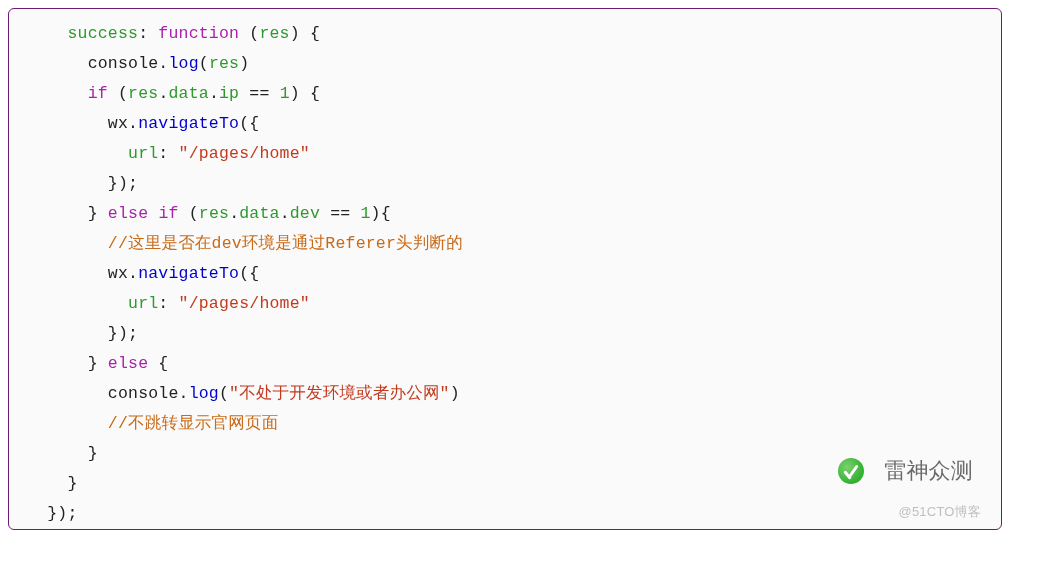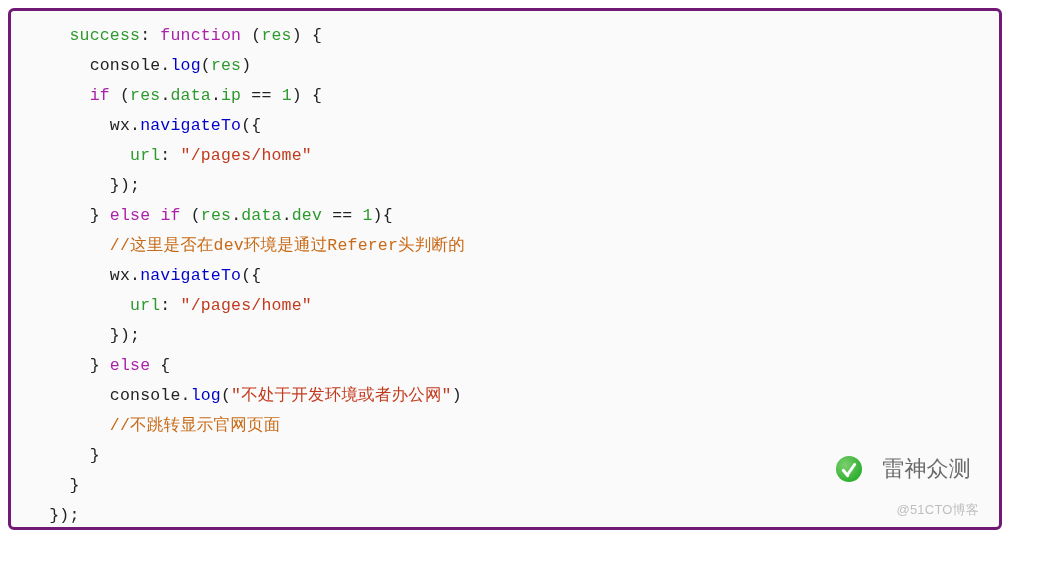--- a/index.html
+++ b/index.html
@@ -7,21 +7,21 @@
     padding: 0;
     background: #ffffff;
     font-family: Consolas, Monaco, "Courier New", monospace;
     width: 1044px;
     height: 562px;
     overflow: hidden;
     position: relative;
   }
   .code-box {
     margin: 8px;
-    border: 3px solid #701a75;
+    border: 1px solid #701a75;
     border-radius: 6px;
     background: #fafafa;
     padding: 10px 18px;
     width: 994px;
     height: 522px;
     box-sizing: border-box;
     position: relative;
     font-size: 16.5px;
     line-height: 1.82;
     color: #222;

